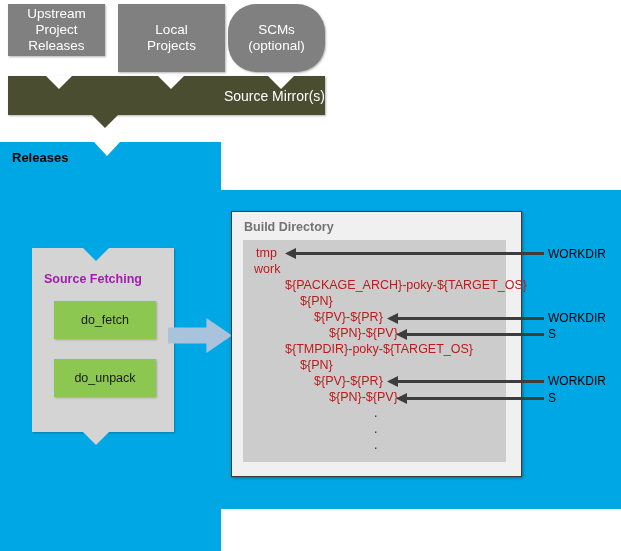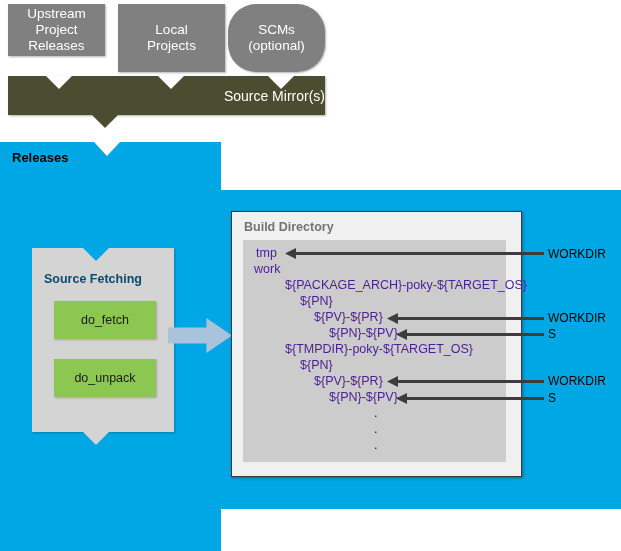--- a/index.html
+++ b/index.html
@@ -36,40 +36,40 @@
   .bitbake-notch{position:absolute;left:94px;top:142px;width:26px;height:14px;
                  background:#ffffff;clip-path:polygon(0 0,100% 0,50% 100%);}
 
   
   .fetchpanel{position:absolute;left:32px;top:248px;width:142px;height:184px;
               background:#d4d4d4;box-shadow:1px 1px 2px rgba(0,0,0,.25);}
   .fetchpanel .fp-notch-top{position:absolute;left:51px;top:0;width:26px;height:13px;
               background:#00a7e5;clip-path:polygon(0 0,100% 0,50% 100%);}
   .fetchpanel .fp-notch-bot{position:absolute;left:51px;bottom:-13px;width:26px;height:13px;
               background:#d4d4d4;clip-path:polygon(0 0,100% 0,50% 100%);}
-  .fetch-title{position:absolute;left:12px;top:24px;font-size:12.5px;font-weight:bold;color:#0c4a6e;}
+  .fetch-title{position:absolute;left:12px;top:24px;font-size:12.5px;font-weight:bold;color:#a21caf;}
   .taskbox{position:absolute;left:22px;width:102px;height:38px;background:#8bc751;
            display:flex;align-items:center;justify-content:center;
            font-size:12.5px;color:#1a1a1a;box-shadow:1px 1px 2px rgba(0,0,0,.22);}
   #task-0{top:53px;}
   #task-1{top:111px;}
 
   
   .bigarrow{position:absolute;left:168px;top:318px;width:64px;height:35px;
             background:#a9c3dd;
             clip-path:polygon(0 27%, 60% 27%, 60% 0, 100% 50%, 60% 100%, 60% 73%, 0 73%);}
 
   
   .builddir{position:absolute;left:231px;top:211px;width:289px;height:264px;
             background:#f0f0f0;border:1px solid #3a3a3a;
             box-shadow:1px 1px 3px rgba(0,0,0,.35);}
   .builddir-title{position:absolute;left:12px;top:8px;font-size:12.5px;
                   font-weight:bold;color:#737373;}
   .tree{position:absolute;left:11px;top:28px;width:263px;height:222px;background:#cccccc;}
-  .tree-line{position:absolute;font-size:12.5px;color:#4c1d95;white-space:nowrap;}
+  .tree-line{position:absolute;font-size:12.5px;color:#b91c1c;white-space:nowrap;}
   .tree-dot{position:absolute;font-size:12.5px;color:#1a1a1a;}
 
   
   .callout{position:absolute;height:3px;background:#3d3d3d;}
   .callout-head{position:absolute;width:11px;height:11px;background:#3d3d3d;
                 clip-path:polygon(0 50%,100% 0,100% 100%);}
   .callout-label{position:absolute;font-size:12px;color:#000000;}
 
   .lbl-0{left:548px;top:247px;}
   .lbl-1{left:548px;top:311px;}

